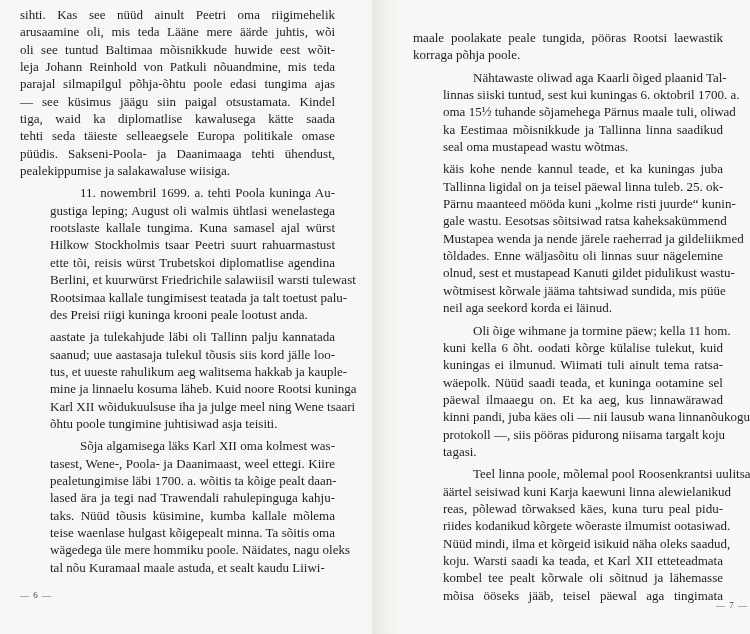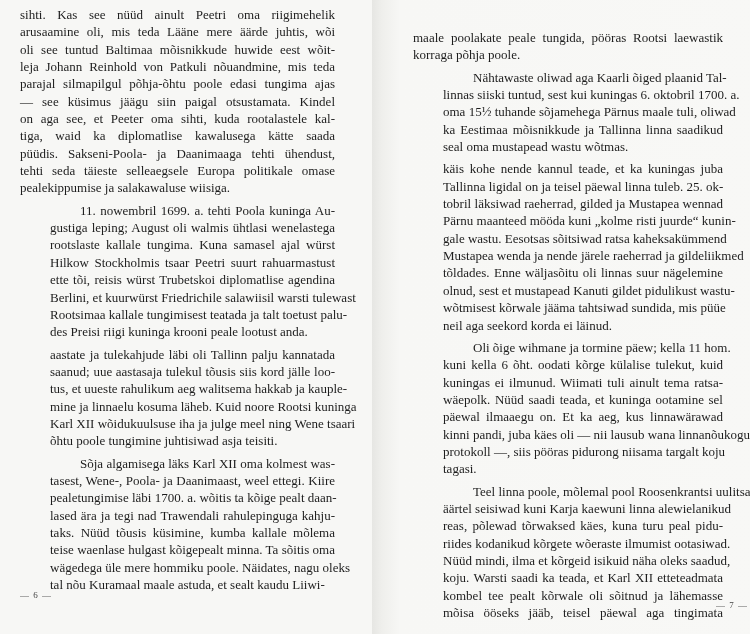--- a/index.html
+++ b/index.html
@@ -45,24 +45,23 @@
 
 <div class="page page-left">
   <div class="text" id="left-body">
       <p class="first">
         <span class="ln">sihti.  Kas  see  nüüd  ainult  Peetri  oma  riigimehelik</span>
         <span class="ln">arusaamine oli, mis teda Lääne mere äärde juhtis, wõi</span>
         <span class="ln">oli see tuntud Baltimaa mõisnikkude huwide eest wõit-</span>
         <span class="ln">leja Johann Reinhold von Patkuli nõuandmine, mis teda</span>
         <span class="ln">parajal silmapilgul põhja-õhtu poole edasi tungima ajas</span>
         <span class="ln">— see küsimus jäägu siin paigal otsustamata. Kindel</span>
-        <span class="ln">on aga see, et Peeter oma sihti, kuda rootalastele kal-</span>
         <span class="ln">tiga, waid ka diplomatlise kawalusega kätte saada</span>
+        <span class="ln">tehti seda täieste selleaegsele Europa politikale omase</span>
         <span class="ln">püüdis. Sakseni-Poola- ja Daanimaaga tehti ühendust,</span>
-        <span class="ln">tehti seda täieste selleaegsele Europa politikale omase</span>
         <span class="ln last">pealekippumise ja salakawaluse wiisiga.</span>
       </p>
       <p class="para">
         <span class="ln indent">11. nowembril 1699. a. tehti Poola kuninga Au-</span>
         <span class="ln">gustiga leping; August oli walmis ühtlasi wenelastega</span>
         <span class="ln">rootslaste kallale tungima. Kuna samasel ajal würst</span>
         <span class="ln">Hilkow Stockholmis tsaar Peetri suurt rahuarmastust</span>
         <span class="ln">ette tõi, reisis würst Trubetskoi diplomatlise agendina</span>
         <span class="ln">Berlini, et kuurwürst Friedrichile salawiisil warsti tulewast</span>
         <span class="ln">Rootsimaa kallale tungimisest teatada ja talt toetust palu-</span>
@@ -99,21 +98,20 @@
       <p class="para">
         <span class="ln indent">Nähtawaste oliwad aga Kaarli õiged plaanid Tal-</span>
         <span class="ln">linnas siiski tuntud, sest kui kuningas 6. oktobril 1700. a.</span>
         <span class="ln">oma 15½ tuhande sõjamehega Pärnus maale tuli, oliwad</span>
         <span class="ln">ka Eestimaa mõisnikkude ja Tallinna linna saadikud</span>
         <span class="ln last">seal oma mustapead wastu wõtmas.</span>
       </p>
       <p class="para">
         <span class="ln">käis kohe nende kannul teade, et ka kuningas juba</span>
         <span class="ln">Tallinna ligidal on ja teisel päewal linna tuleb. 25. ok-</span>
-        <span class="ln">tobril läksiwad raeherrad, gilded ja Mustapea wennad</span>
         <span class="ln">Pärnu maanteed mööda kuni „kolme risti juurde“ kunin-</span>
         <span class="ln">gale wastu. Eesotsas sõitsiwad ratsa kaheksakümmend</span>
         <span class="ln">Mustapea wenda ja nende järele raeherrad ja gildeliikmed</span>
         <span class="ln">tõldades. Enne wäljasõitu oli linnas suur nägelemine</span>
         <span class="ln">olnud, sest et mustapead Kanuti gildet pidulikust wastu-</span>
         <span class="ln">wõtmisest kõrwale jääma tahtsiwad sundida, mis püüe</span>
         <span class="ln last">neil aga seekord korda ei läinud.</span>
       </p>
       <p class="para">
         <span class="ln indent">Oli õige wihmane ja tormine päew; kella 11 hom.</span>

